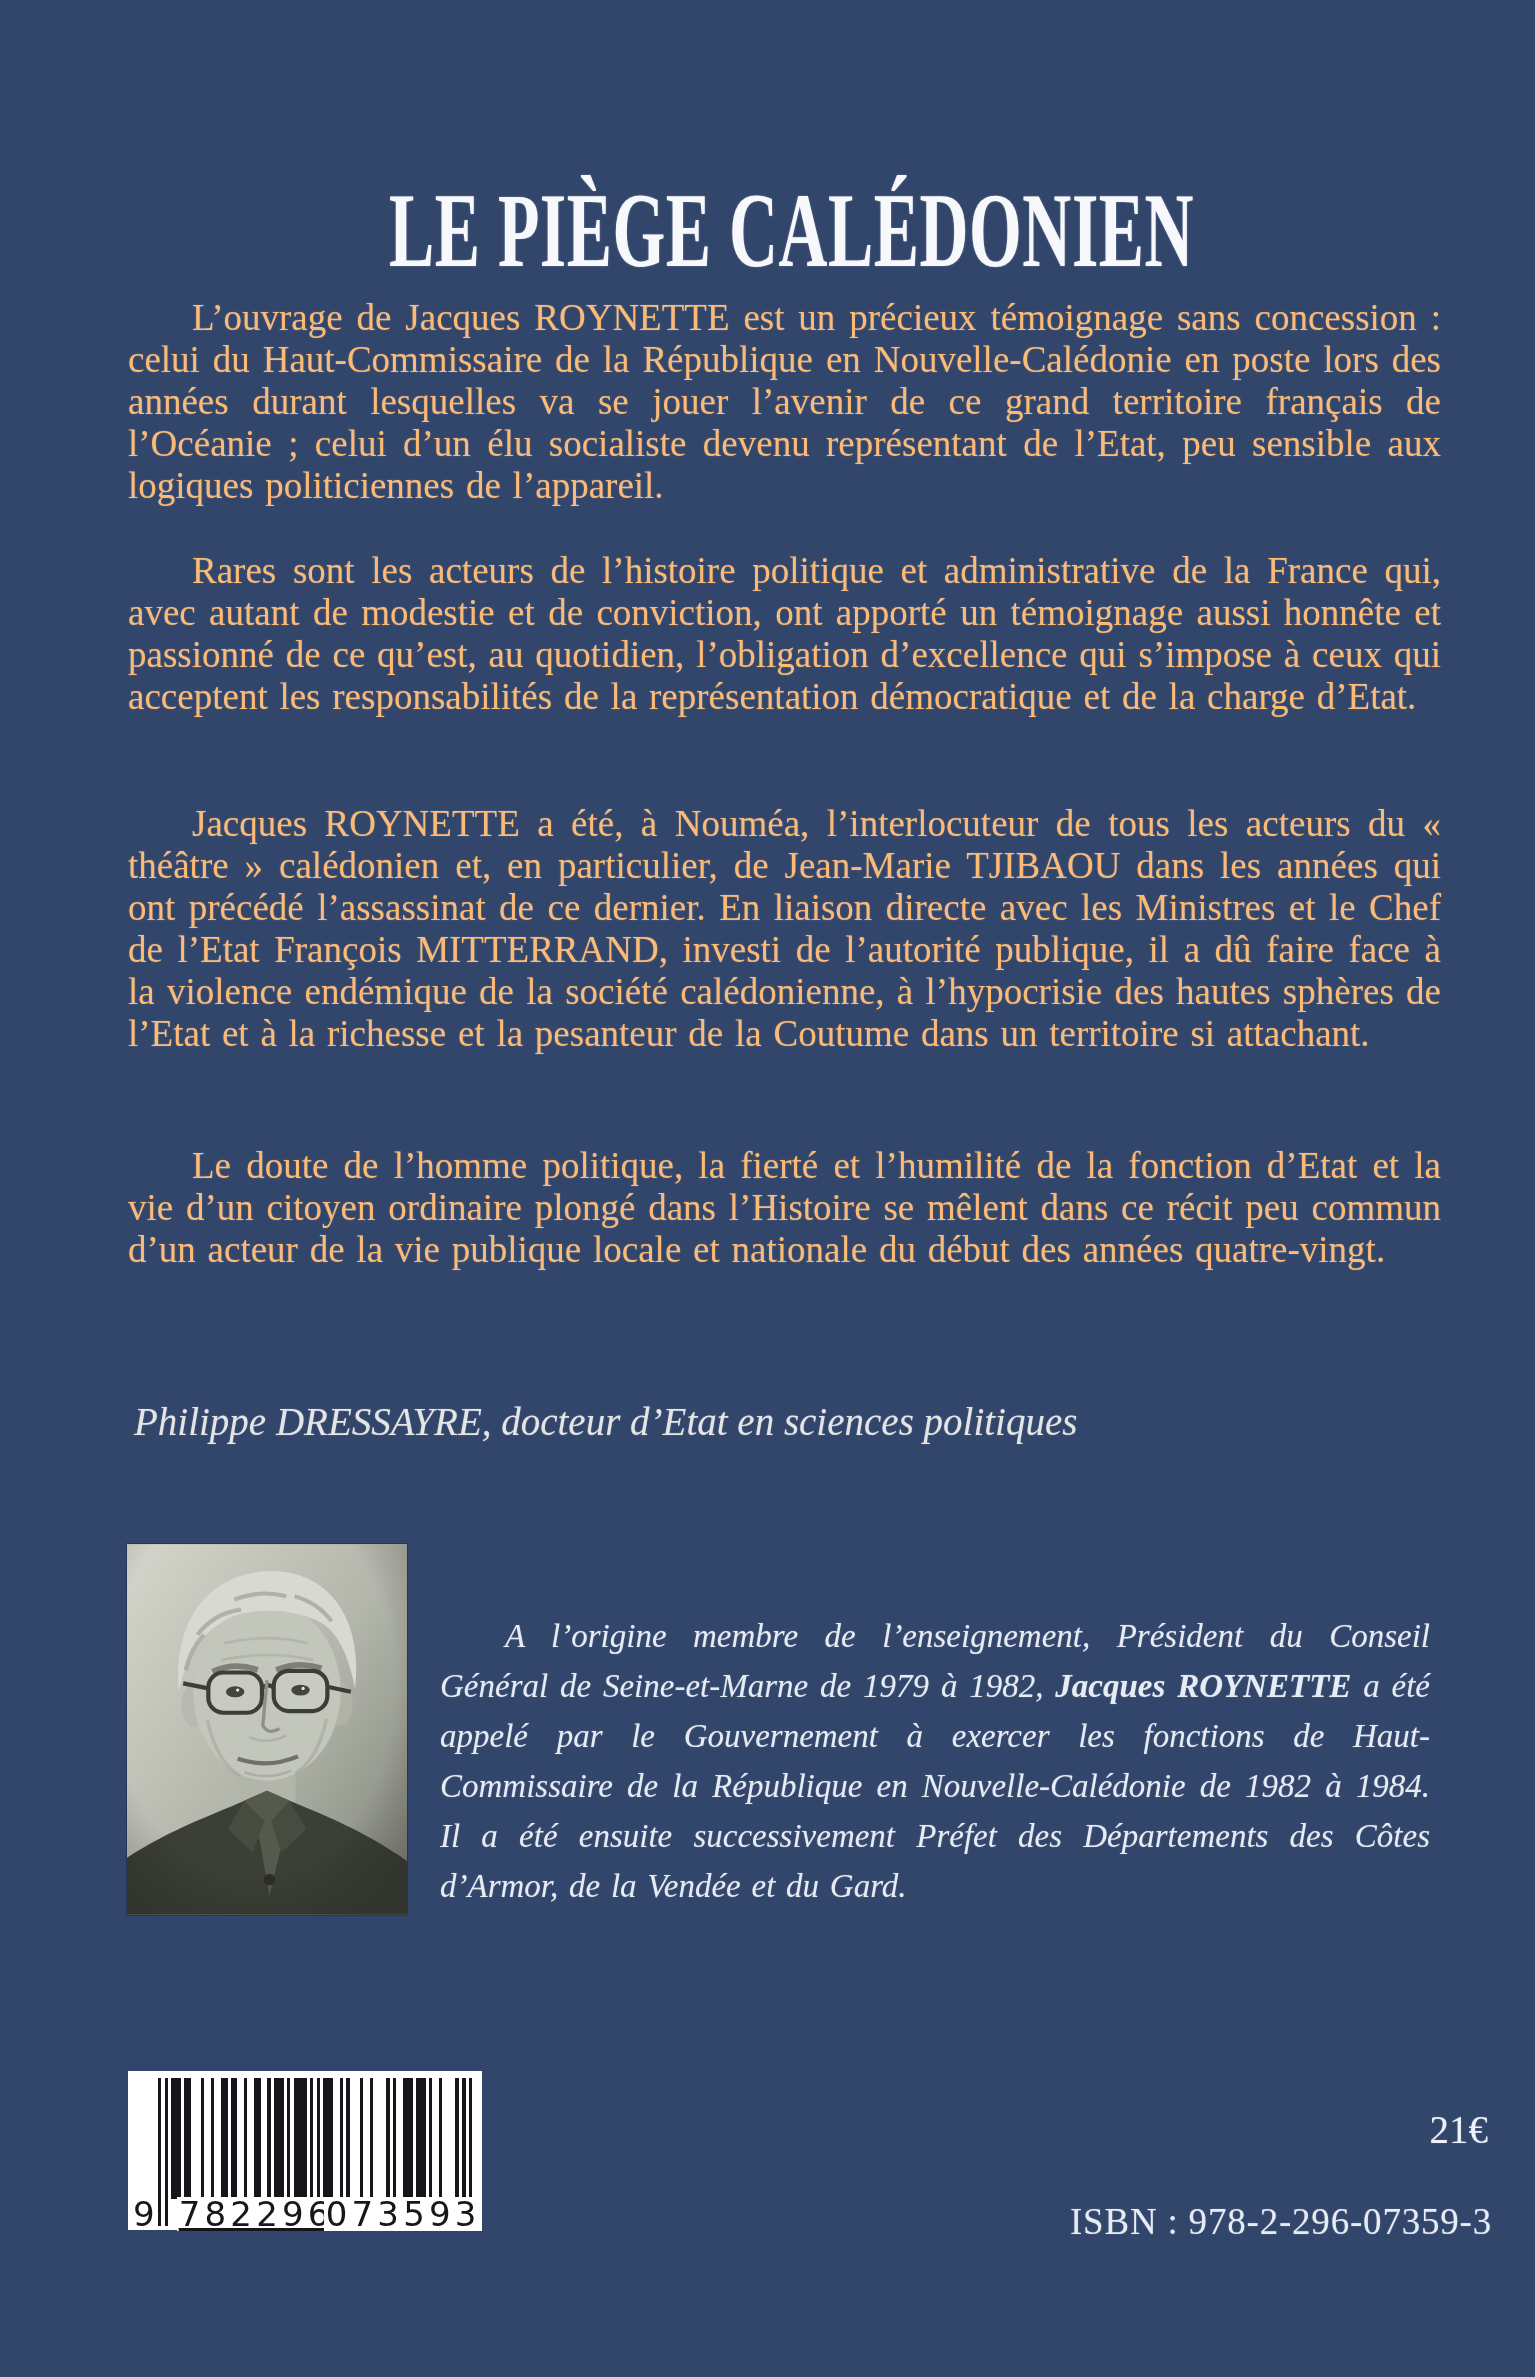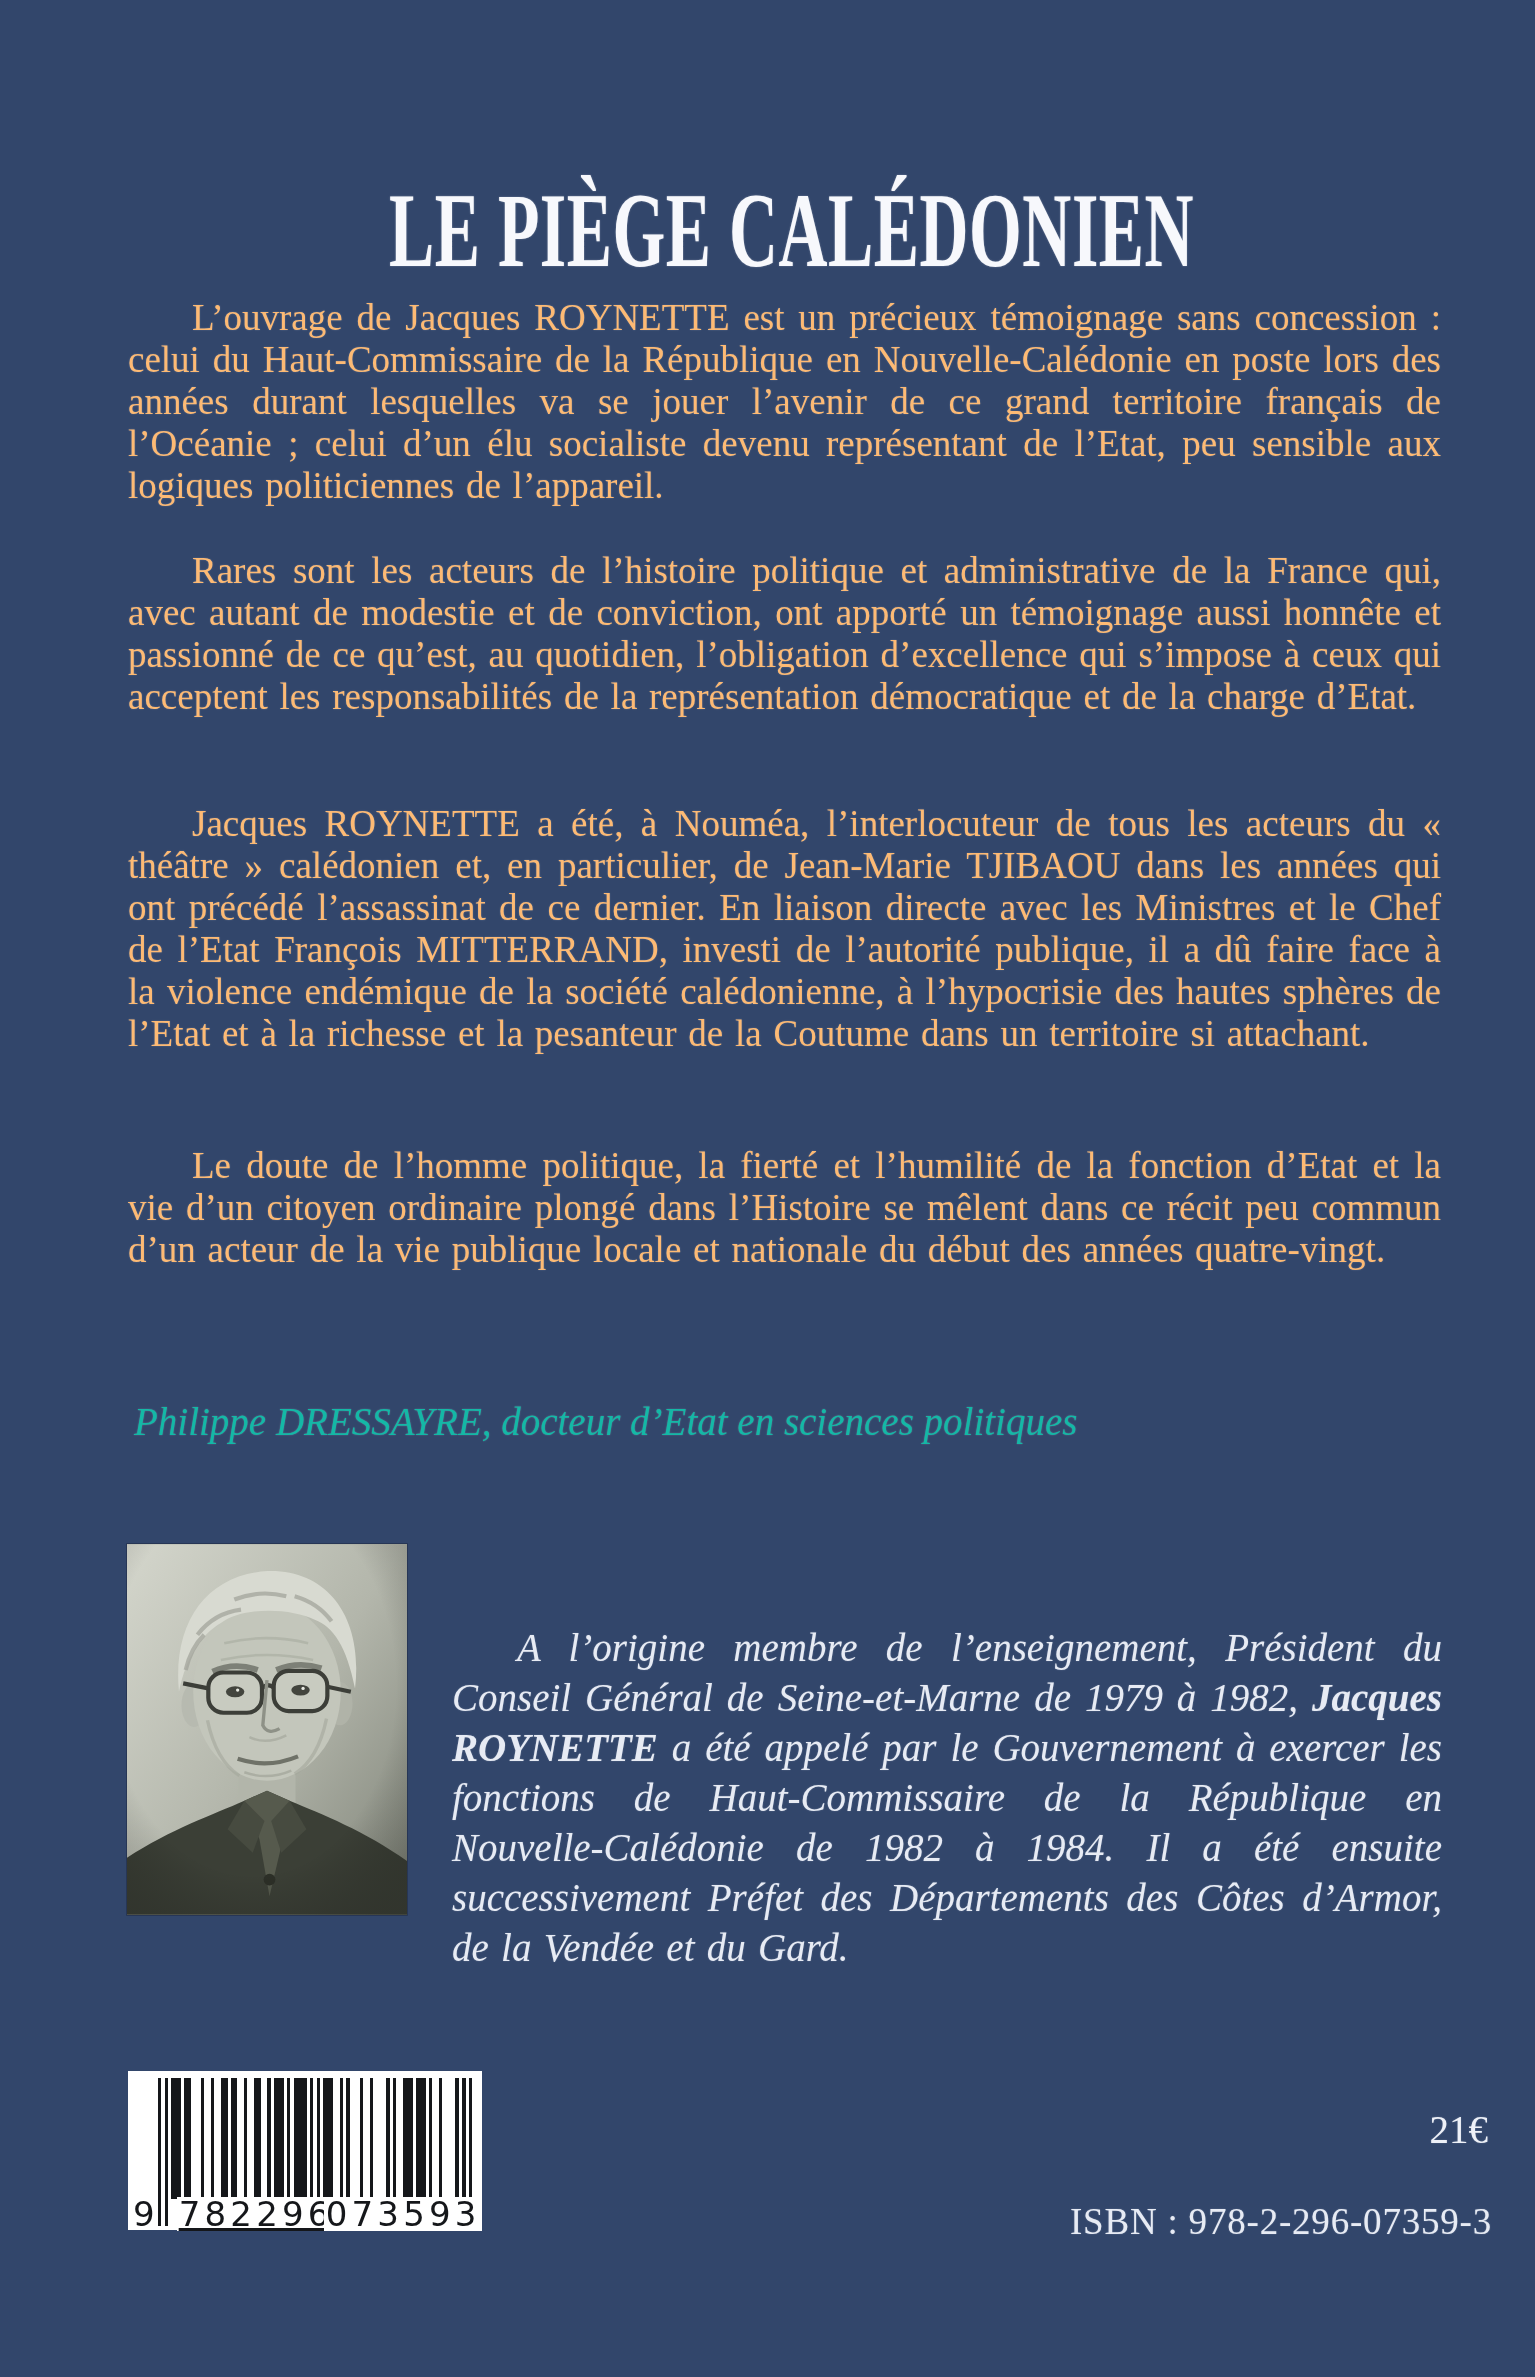--- a/index.html
+++ b/index.html
@@ -36,34 +36,34 @@
     color: #fdba74;
     text-shadow: 0 0 1.7px rgba(225,232,245,0.30);
   }
   .p1 { top: 297px; }
   .p2 { top: 550px; }
   .p3 { top: 803px; }
   .p4 { top: 1145px; }
   .credit {
     position: absolute; left: 134px; top: 1399px; width: 1258px;
     font-style: italic; font-size: 39px;
-    color: #14b8a6;
+    color: #e5e5e5;
     text-shadow: 0 0 1.7px rgba(225,232,245,0.30);
   }
   .photo-frame {
     position: absolute; left: 127px; top: 1544px;
     width: 280px; height: 371px;
     background: #9aa094;
     box-shadow: 0 0 0 0.8px rgba(20,28,48,0.45);
   }
   .photo-frame svg { display: block; width: 280px; height: 371px; }
   .bio {
     position: absolute; left: 436px; top: 1607px; width: 990px;
-    margin: 16px;
-    font-style: italic; font-size: 39px; line-height: 50px;
+    margin: 4px;
+    font-style: italic; font-size: 33px; line-height: 50px;
     text-align: justify;
     word-spacing: 2.5px;
     text-indent: 65px;
     color: #e7ebf4;
     text-shadow: 0 0 1.7px rgba(225,232,245,0.30);
   }
   .bio strong { font-weight: bold; }
   .barcode-box {
     position: absolute; left: 128px; top: 2071px;
     width: 354px; height: 159px;

